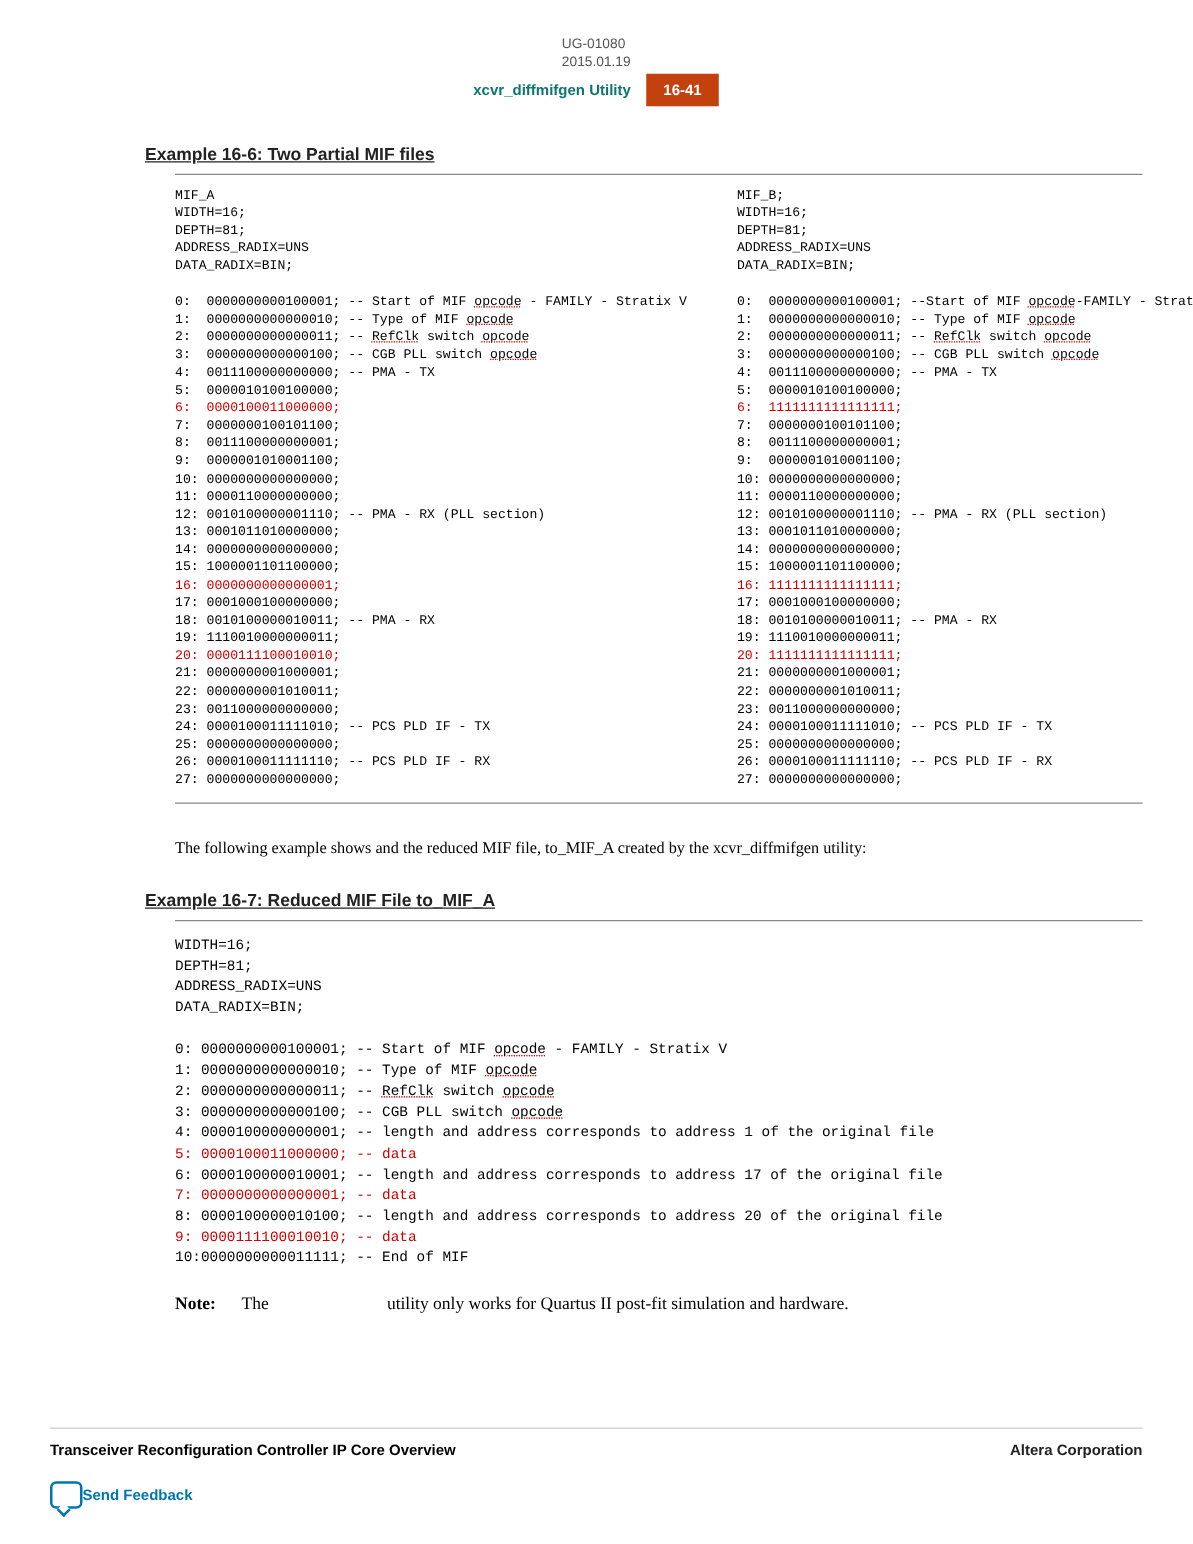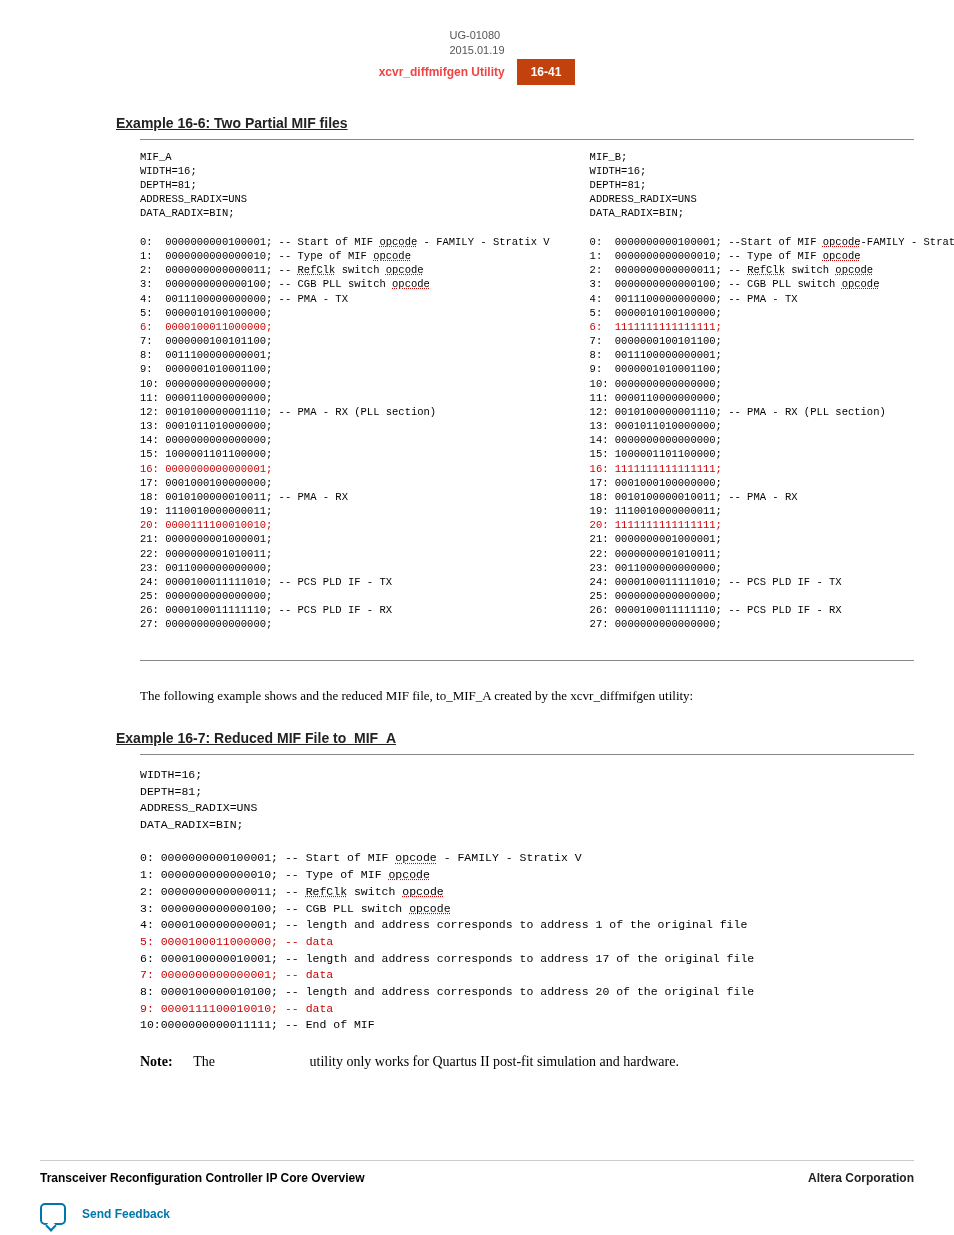--- a/index.html
+++ b/index.html
@@ -25,42 +25,42 @@
     line-height: 1.4;
   }
   .top-right {
     display: flex;
     align-items: center;
     gap: 12px;
   }
   .top-right-title {
     font-size: 12px;
     font-weight: bold;
-    color: #ef4444;
+    color: #0f766e;
   }
   .page-num-box {
     background: #c2410c;
     color: #fff;
     font-size: 12px;
     font-weight: bold;
     padding: 6px 14px;
   }
   .example-title {
     font-size: 14px;
     font-weight: bold;
     color: #222;
     margin-bottom: 8px;
     margin-left: 76px;
     text-decoration: underline;
   }
   .fig-box {
     border-top: 1px solid #888;
     border-bottom: 1px solid #888;
     margin: 0 0 25px 100px;
-    padding: 10px 0 28px 0;
+    padding: 10px 0 10px 0;
   }
   .fig-columns {
     display: flex;
     gap: 40px;
     font-family: "Courier New", monospace;
     font-size: 10.5px;
     line-height: 1.35;
     color: #000;
   }
   .fig-col { white-space: pre; }
@@ -99,21 +99,21 @@
     display: flex;
     justify-content: space-between;
     font-size: 12px;
   }
   .footer-left { color: #000000; font-weight: bold; }
   .footer-right { font-weight: bold; color: #222; }
   .feedback {
     margin-top: 18px;
     display: flex;
     align-items: center;
-    gap: 16px;
+    gap: 0;
   }
   .feedback a {
     color: #0077aa;
     font-weight: bold;
     font-size: 12px;
     text-decoration: none;
   }
   .bubble-icon {
     width: 22px;
     height: 18px;

